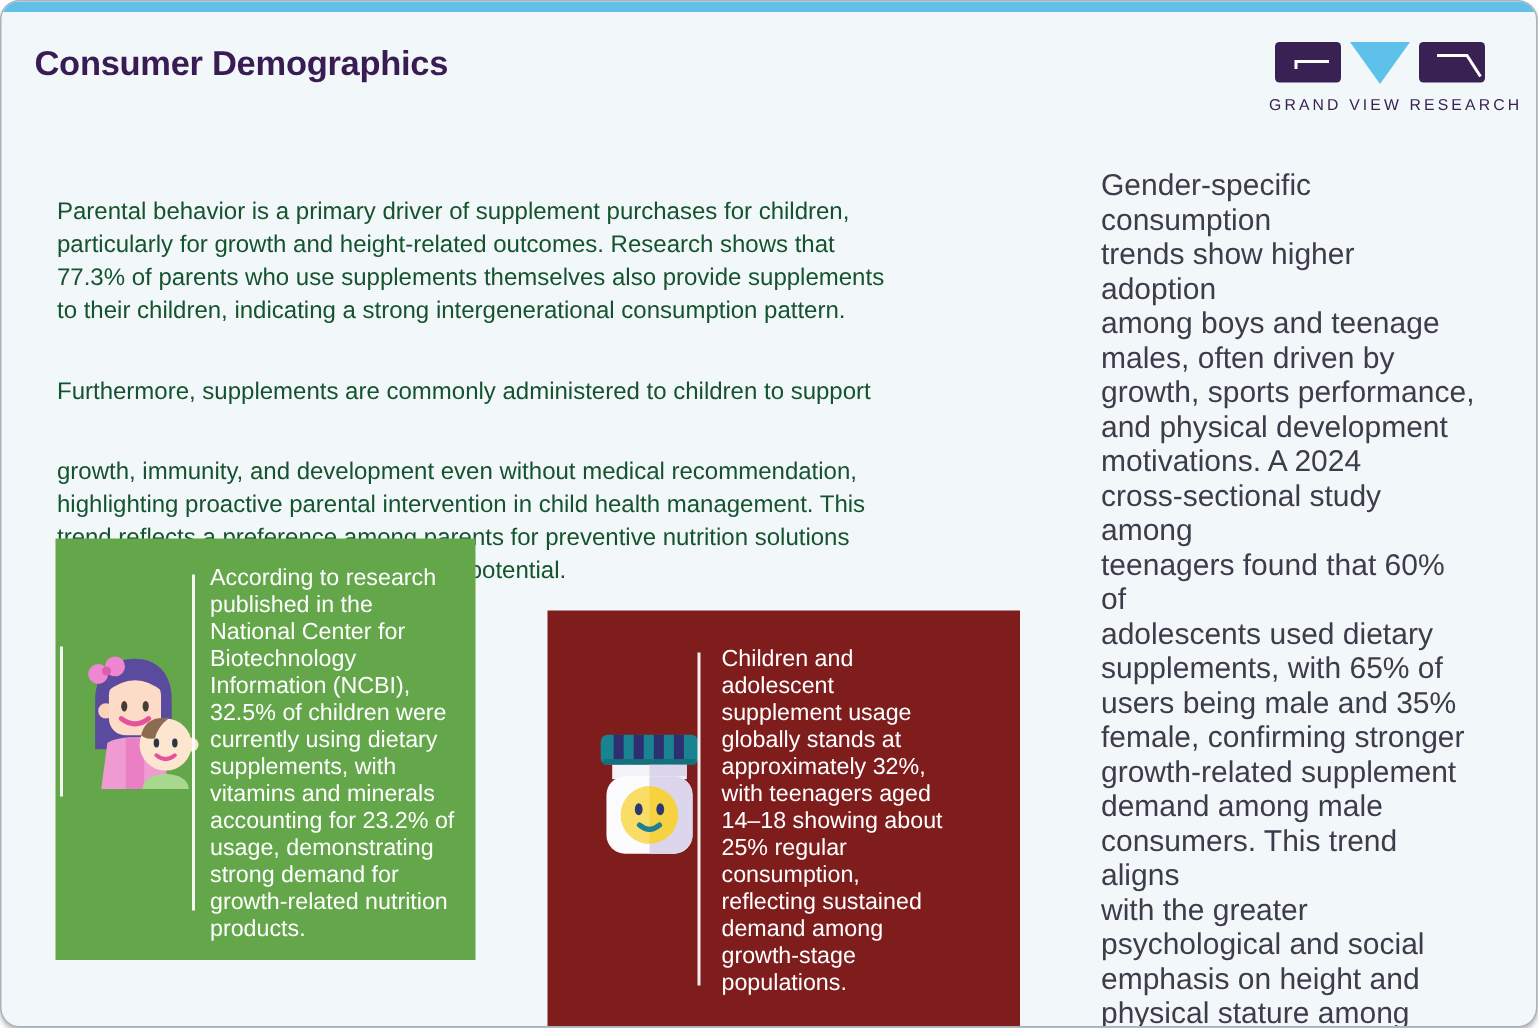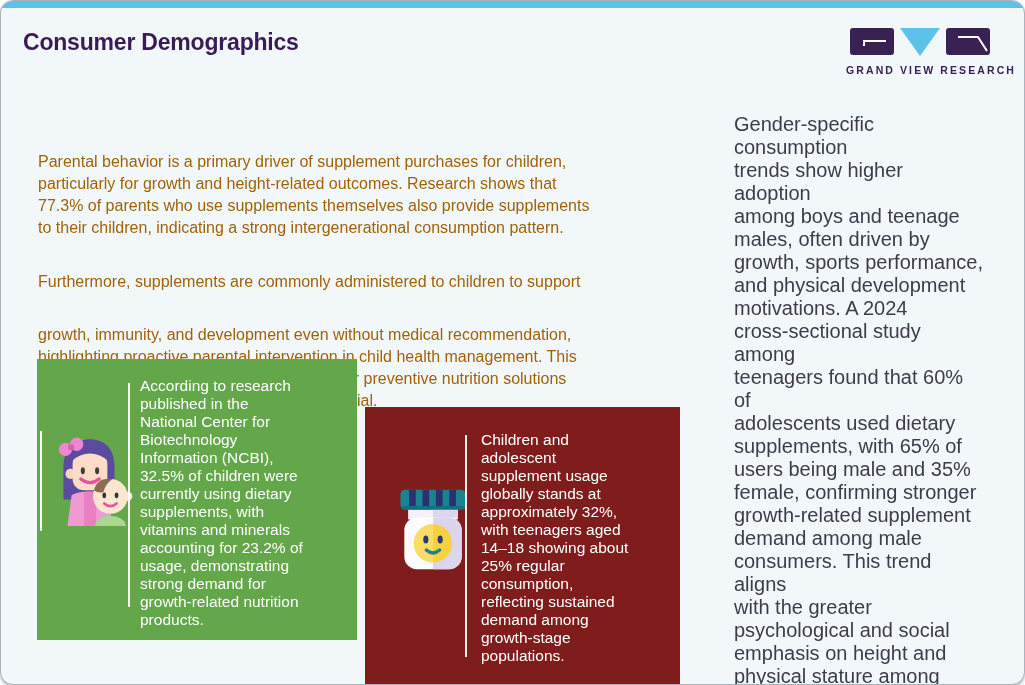--- a/index.html
+++ b/index.html
@@ -10,36 +10,36 @@
     overflow:hidden; box-shadow:0 2px 3px rgba(60,70,80,.35);
   }
   .accent-bar { position:absolute; left:0; top:0; width:100%; height:7px; background:#62c0e8; }
   .page-title {
     position:absolute; left:22px; top:28px;
     font-size:23px; font-weight:bold; letter-spacing:-0.2px; color:#3a1c55;
   }
   
   .logo { position:absolute; top:26px; right:30px; width:148px; text-align:center; }
   .logo-blocks { display:flex; justify-content:center; align-items:flex-start; gap:5px; height:32px; }
-  .logo-brand { margin-top:5px; font-size:10.5px; font-weight:bold; letter-spacing:2.1px; color:#3a2153; white-space:nowrap; }
+  .logo-brand { margin-top:5px; font-size:10.5px; font-weight:normal; letter-spacing:2.1px; color:#3a2153; white-space:nowrap; }
   
   .main-text {
-    position:absolute; left:37px; top:128px; width:660px;
-    font-size:16px; line-height:22px; color:#a16207; white-space:pre-line;
+    position:absolute; left:37px; top:108px; width:660px;
+    font-size:16px; line-height:22px; color:#14532d; white-space:pre-line;
   }
   .main-text p { white-space:pre-line; }
   .main-text .p1 { margin-bottom:10px; }
   .main-text .p2 { margin-bottom:9px; }
   .sidebar-text {
     position:absolute; left:733px; top:112px; width:250px;
     font-size:20px; line-height:23px; color:#3e3c4b; white-space:pre-line;
   }
   
   .stat-card { position:absolute; top:358px; height:281px; overflow:hidden; }
-  .stat-card.green { left:36px;  width:320px; background:#64a74b; }
+  .stat-card.green { left:36px;  width:280px; background:#64a74b; }
   .stat-card.brown { left:364px; width:315px; background:#a6702c; }
   .stat-card .vsep  { position:absolute; width:2px; background:rgba(255,255,255,.92); }
   .green .vsep.main { left:91px;  top:24px; height:224px; }
   .green .vsep.edge { left:3px;   top:72px; height:100px; }
   .brown .vsep.main { left:100px; top:28px; height:222px; }
   .stat-card .card-text {
     position:absolute; color:#ffffff; font-size:15.5px; line-height:18px; white-space:pre-line;
   }
   .green .card-text { left:103px; top:18px; width:207px; }
   .brown .card-text { left:116px; top:24px; width:190px; }

